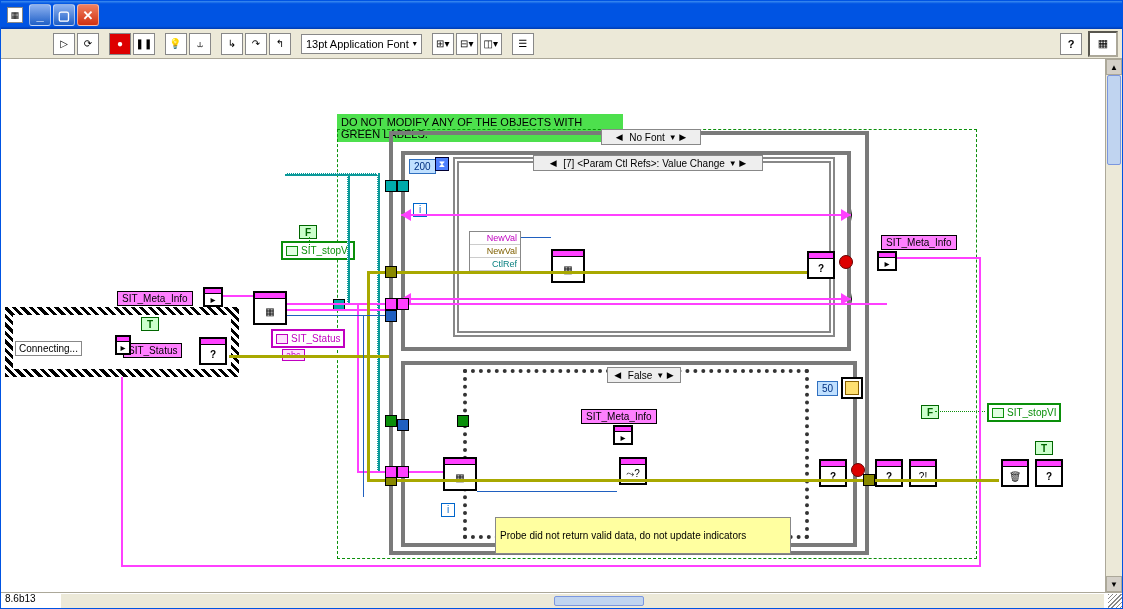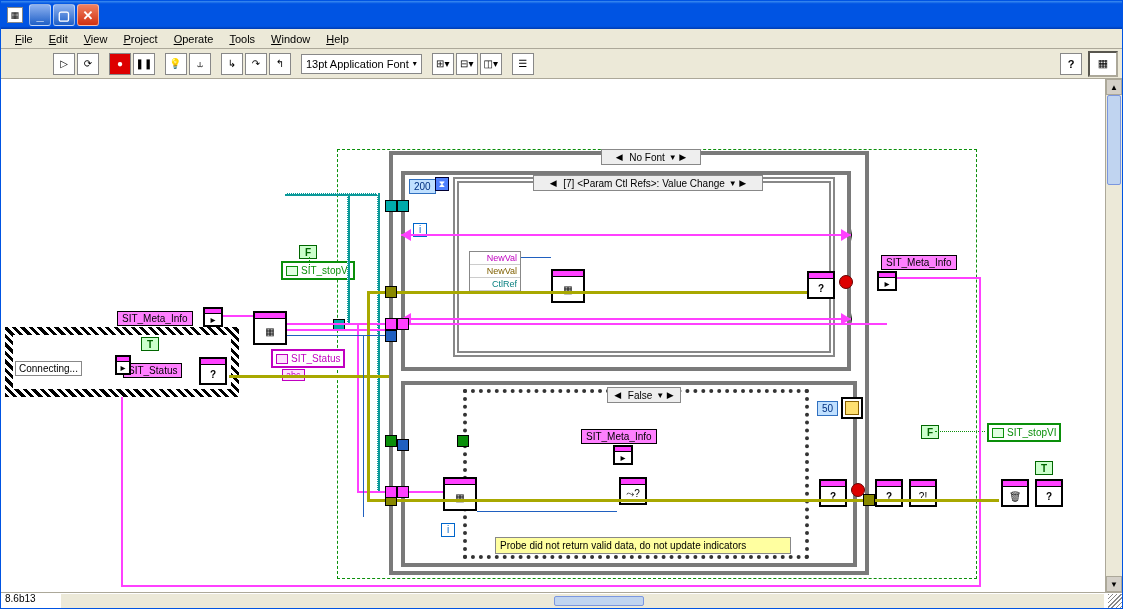--- a/index.html
+++ b/index.html
@@ -48,21 +48,21 @@
   .wl-frame { border: 4px solid #7a7a7a; background:#fff;}
   .case-header{height:16px;background:#eee;border:1px solid #888;display:flex;align-items:center;justify-content:center;position:absolute;top:-2px;}
   .case-header .l,.case-header .r{width:12px;text-align:center;font-size:9px;}
   .case-header .t{padding:0 4px;font-size:10px;}
   .event-frame{border:6px double #888;}
   .seq-frame{border:8px solid transparent; border-image: repeating-linear-gradient(45deg,#000 0,#000 3px,#fff 3px,#fff 6px) 8;}
   .dotted-frame{border:4px dotted #333;}
   
   .pink-label{background:#ff80ff;border:1px solid #000;color:#000;padding:1px 4px;font-size:10px;}
   .small-str{background:#fff;border:1px solid #888;padding:1px 3px;font-size:10px;}
-  .yellow-box{background:#ffffa0;border:1px solid #888;padding:2px 4px;font-size:10px;}
+  .yellow-box{background:#ffffa0;border:1px solid #888;padding:12px 4px;font-size:10px;}
   .subvi{width:28px;height:28px;border:2px solid #000;background:#fff;display:flex;flex-direction:column;}
   .subvi .bar{height:6px;background:#ff40ff;border-bottom:1px solid #000;}
   .subvi .body{flex:1;display:flex;align-items:center;justify-content:center;font-size:10px;}
   .err-subvi .body{font-weight:bold;}
   .num-const{background:#c0e0ff;border:1px solid #3070c0;padding:1px 4px;font-size:10px;color:#003080;}
   .bool-const{width:18px;height:14px;border:1px solid #060;background:#cfc;display:inline-flex;align-items:center;justify-content:center;font-size:10px;font-weight:bold;color:#060;}
   .local-var{border:2px solid #0a8f0a;padding:2px 3px;background:#fff;font-size:10px;color:#0a8f0a;}
   .local-var .ic{display:inline-block;width:12px;height:10px;border:1px solid #0a8f0a;background:#e0ffe0;margin-right:3px;vertical-align:middle;}
   .idx{width:14px;height:14px;border:1px solid #06c;color:#06c;text-align:center;font-size:10px;line-height:12px;background:#fff;}
   .stop-btn{width:14px;height:14px;border-radius:50%;background:#d00;border:1px solid #600;display:inline-block;}
@@ -93,30 +93,20 @@
 
 <div class="window">
 
   <div class="titlebar">
     <span class="titlebar-icon">▦</span>
     <span class="wbtn min">_</span>
     <span class="wbtn max">▢</span>
     <span class="wbtn close">✕</span>
   </div>
 
-  <div class="menubar">
-    <span><u>F</u>ile</span>
-    <span><u>E</u>dit</span>
-    <span><u>V</u>iew</span>
-    <span><u>P</u>roject</span>
-    <span><u>O</u>perate</span>
-    <span><u>T</u>ools</span>
-    <span><u>W</u>indow</span>
-    <span><u>H</u>elp</span>
-  </div>
 
   <div class="toolbar">
     <div class="tsep"></div>
       <div class="tsep"></div>
       <div class="tsep"></div>
       <div class="tsep"></div>
       <div class="tsep"></div>
       <div class="tsep"></div>
     <div class="tbtn">▷</div>
     <div class="tbtn">⟳</div>
@@ -139,20 +129,21 @@
     <div class="tsep"></div>
     <div class="tbtn">☰</div>
     <div class="spacer"></div>
     <div class="helpbtn">?</div>
     <div class="paneicon">▦</div>
   </div>
 
   <div class="workarea">
     <div class="canvas">
 
+      <div class="abs green-banner" style="left:336px;top:55px;width:286px">DO NOT MODIFY ANY OF THE OBJECTS WITH GREEN LABELS.</div>
       <div class="abs green-frame" style="left:336px;top:70px;width:640px;height:430px"></div>
 
       <div class="abs gray-frame" style="left:388px;top:72px;width:480px;height:424px"></div>
       <div class="abs case-header" style="left:600px;top:70px;width:100px">
         <span class="l">◀</span>
         <span class="t">No Font</span>
         <span style="font-size:8px">▼</span>
         <span class="r">▶</span>
       </div>
 

